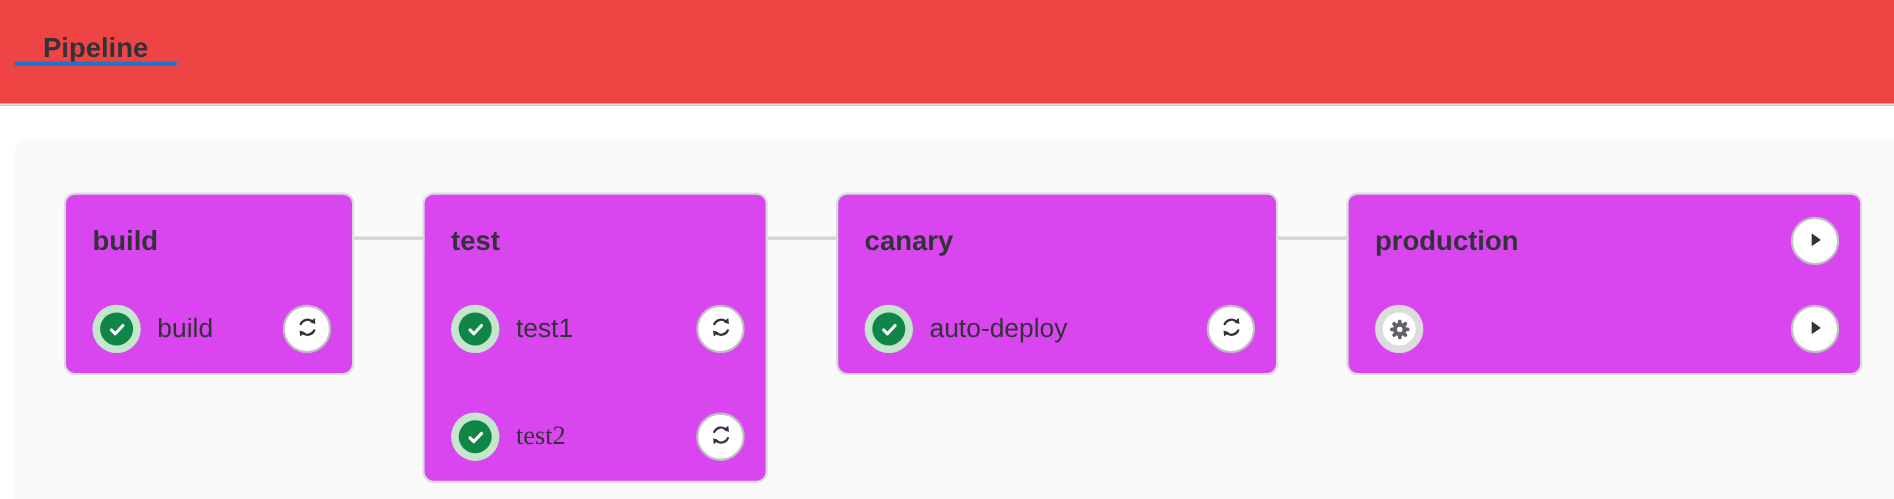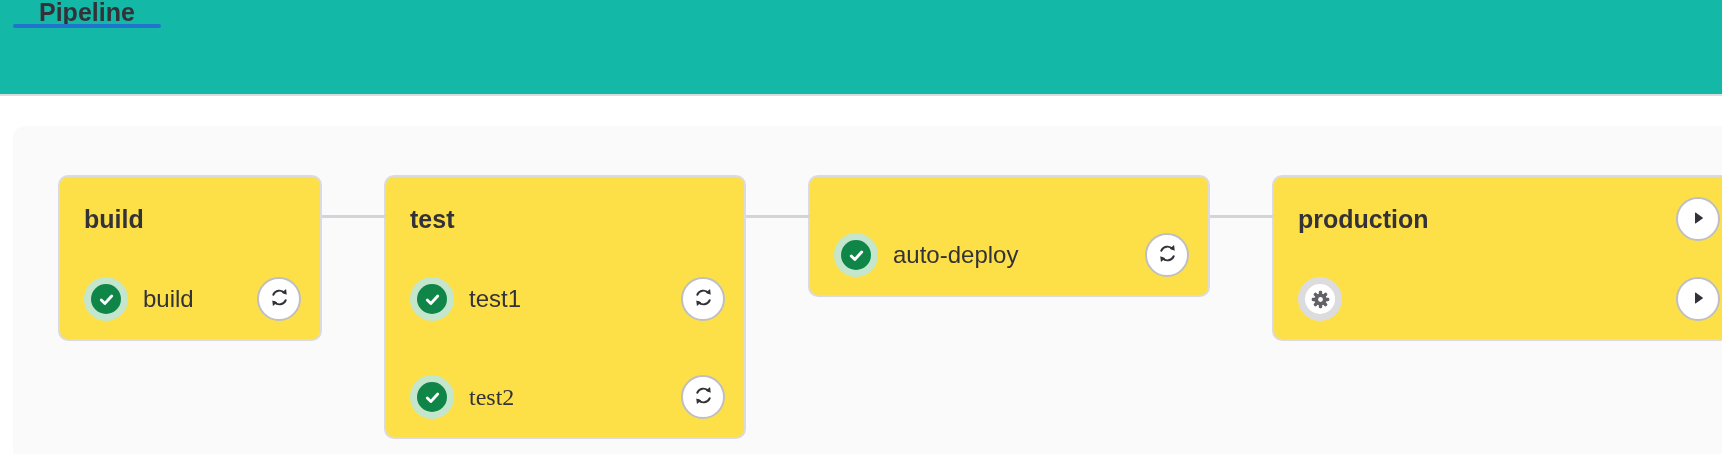--- a/index.html
+++ b/index.html
@@ -1,40 +1,40 @@
 <!DOCTYPE html>
 <html><head>
 <meta charset="utf-8">
 <style>
   * { margin:0; padding:0; box-sizing:border-box; }
   html,body { width:1722px; height:454px; overflow:hidden; background:#ffffff;
     font-family:"Liberation Sans","DejaVu Sans",sans-serif; color:#333238; }
 
   
   .tabbar { height:96px; border-bottom:2px solid #dcdcde; display:flex;
-    align-items:flex-start; padding-left:13px; background:#14b8a6; }
+    align-items:center; padding-left:13px; background:#ef4444; }
   .tab { position:relative; display:flex; align-items:center; padding:0 26px;
     font-size:25px; color:#333238; cursor:pointer; }
   .tab .tab-label { line-height:1; padding-bottom:6px; }
   .tab.active .tab-label { font-weight:700; }
   .tab.active::after { content:""; position:absolute; left:0; right:0; bottom:3px;
     height:4px; background:#1f75cb; border-radius:2px; }
   .badge { background:#ececef; color:#626168; border-radius:999px;
     font-size:21px; line-height:1; padding:7px 13px; margin-left:12px; margin-bottom:6px; }
 
   
   .graph { margin-left:13px; margin-top:30px; width:1760px; height:400px;
     background:#fafafb; border-radius:12px; }
   .stages { display:flex; align-items:flex-start; column-gap:62px;
     padding:49px 0 0 45px; }
 
-  .stage { position:relative; background:#fde047; border:2px solid #dbdbdf;
+  .stage { position:relative; background:#d946ef; border:2px solid #dbdbdf;
     border-radius:10px; padding:20px 19px 18px 24px; }
   .stage:nth-child(1) { width:264px; }
-  .stage:nth-child(2) { width:362px; }
+  .stage:nth-child(2) { width:314px; }
   .stage:nth-child(3) { width:402px; }
   .stage:nth-child(4) { width:469px; }
   .stage + .stage::before { content:""; position:absolute; left:-64px; top:38px;
     width:64px; height:3px; background:#d4d4d8; }
 
   .stage-header { display:flex; align-items:center; justify-content:space-between;
     min-height:44px; }
   .stage-title { font-size:25px; font-weight:700; line-height:28px; color:#333238; }
 
   .jobs { margin-top:36px; }
@@ -141,20 +141,23 @@
                   </g>
                   <path d="M15.7 2.7 l.6 4.8 -4.4-1.6 z" fill="#333238"></path>
                   <path d="M4.3 17.3 l-.6-4.8 4.4 1.6 z" fill="#333238"></path>
                 </svg></span>
           </button>
         </div>
       </div>
     </div>
 
     <div class="stage">
+      <div class="stage-header">
+        <span class="stage-title">canary</span>
+      </div>
       <div class="jobs">
         <div class="job-row">
           <span class="status success">
             <span class="inner">
                 <svg viewBox="0 0 16 16" width="19" height="19">
                   <path d="M3.6 8.4 L6.6 11.3 L12.4 5" fill="none" stroke="#ffffff" stroke-width="2.4" stroke-linecap="round" stroke-linejoin="round"></path>
                 </svg>
               </span>
           </span>
           <span class="job-name">auto-deploy</span>

